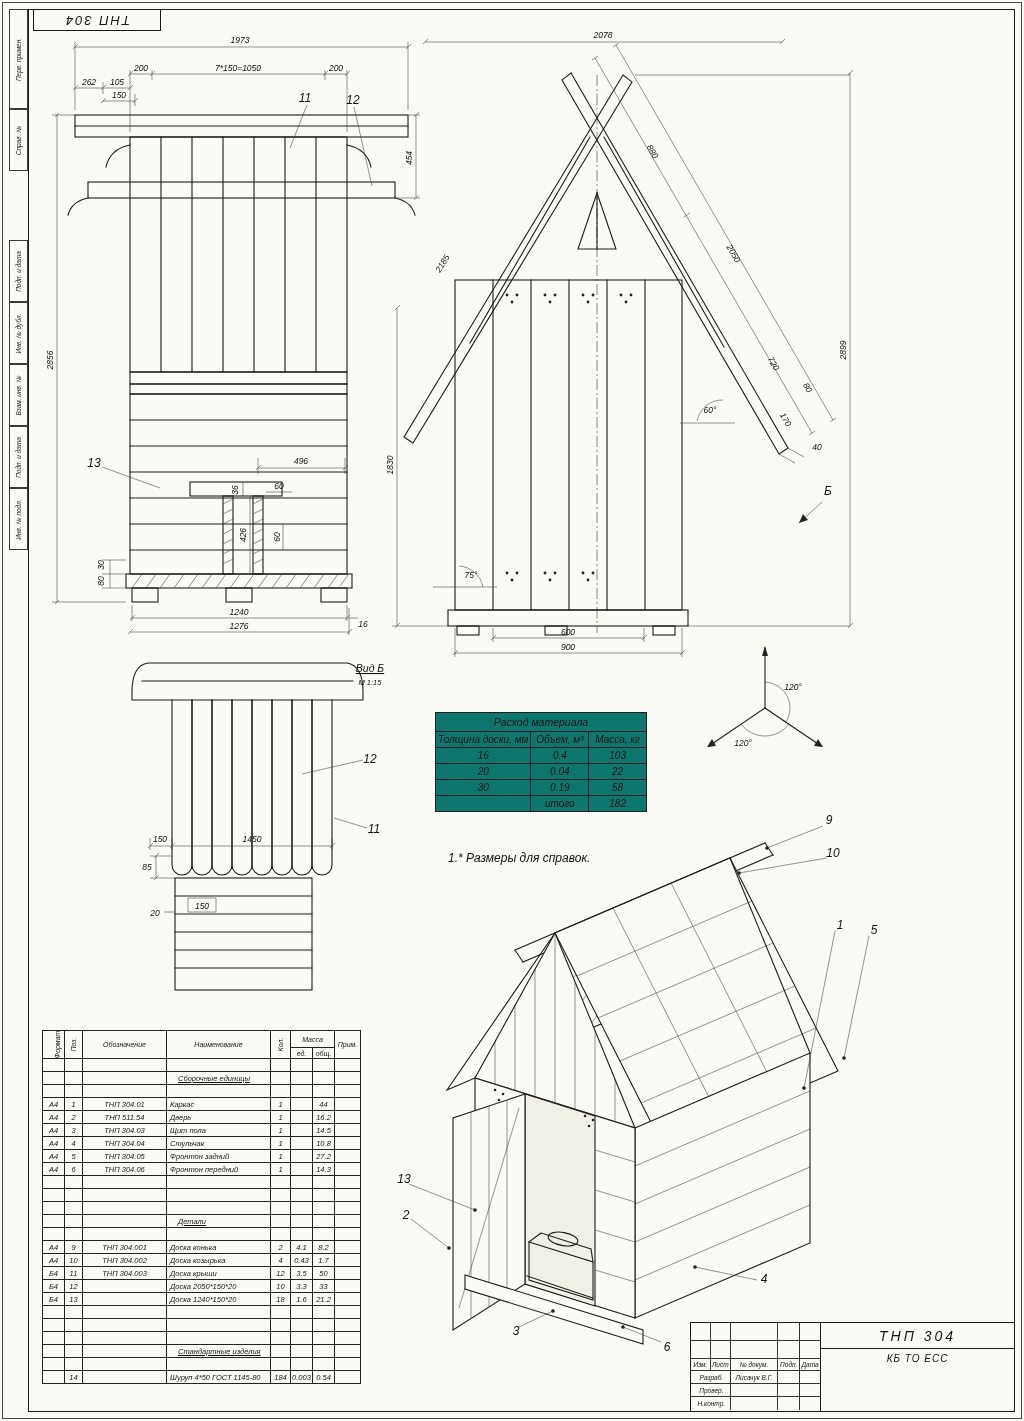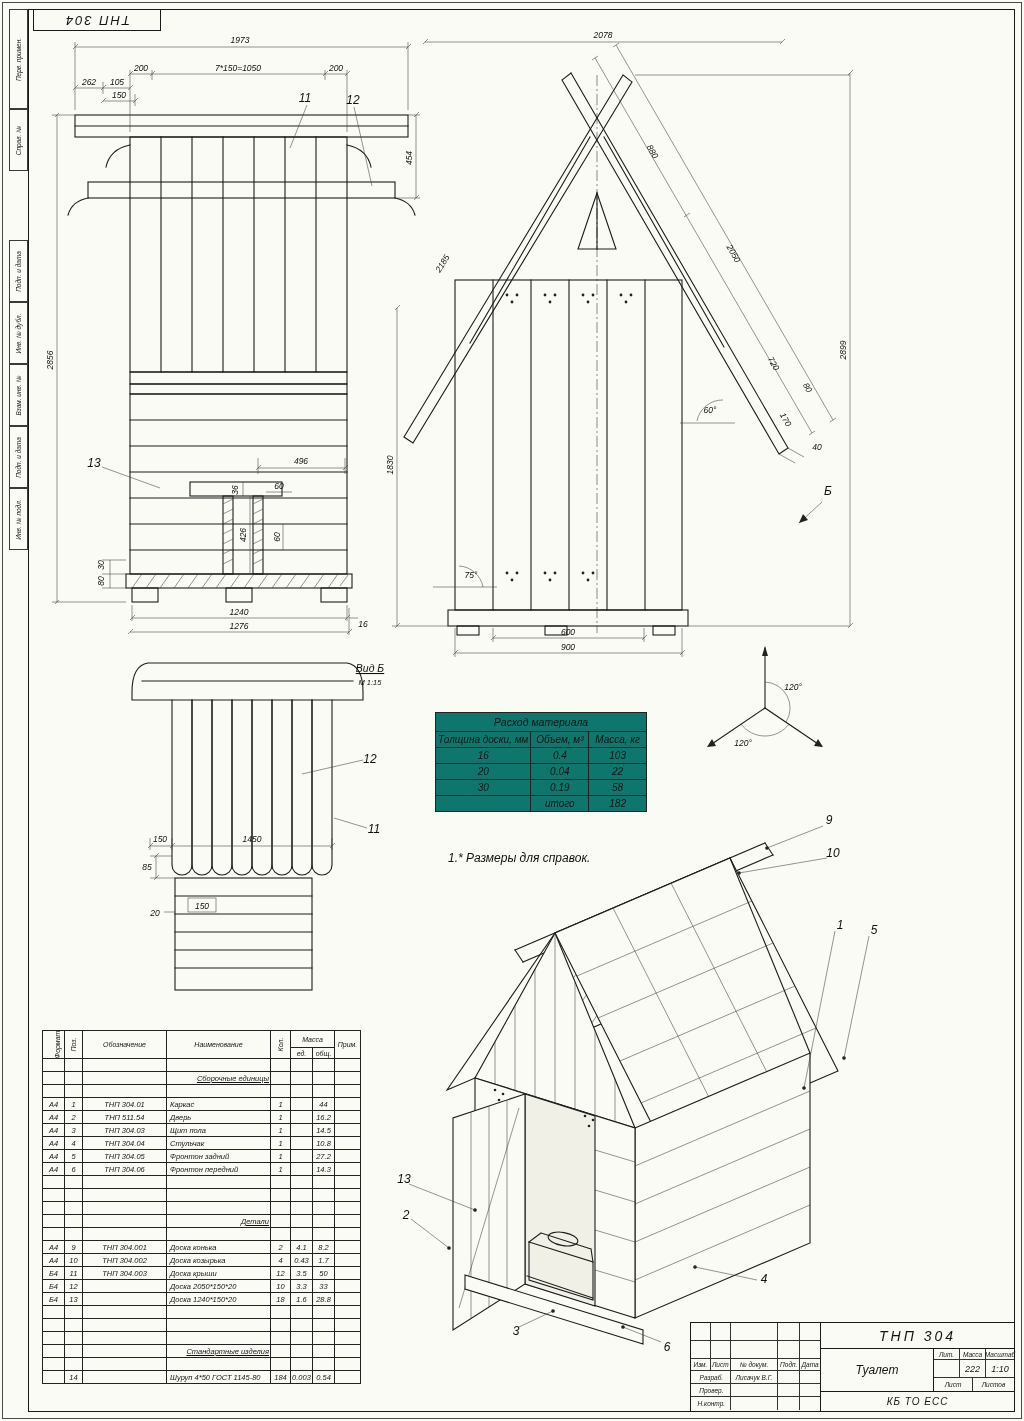--- a/index.html
+++ b/index.html
@@ -27,21 +27,21 @@
   .mtable td{border:1px solid #222;text-align:center;padding:1px 2px;font-size:10px;height:16px}
   .mtable td.title{font-size:10.5px;height:19px}
   .note{position:absolute;left:448px;top:851px;font-size:12px;font-style:italic;color:#111}
   .spec{position:absolute;left:42px;top:1030px;width:318px;border-collapse:collapse;table-layout:fixed;font-style:italic;background:#fbfbf5}
   .spec th,.spec td{border:1px solid #222;text-align:center;padding:0 1px;font-weight:normal;font-size:7.5px;overflow:hidden;white-space:nowrap;height:13px}
   .spec thead th{overflow:visible;font-size:7px}
   .spec thead tr:first-child th{height:17px}
   .spec thead tr:last-child th{height:11px}
   .vert{display:inline-block;transform:rotate(-90deg);white-space:nowrap;font-size:7px}
   .spec td.name{text-align:left;padding-left:3px}
-  .spec td.section{text-align:right;text-decoration:underline;padding-left:17px}
+  .spec td.section{text-align:left;text-decoration:underline;padding-left:11px}
   .tb{position:absolute;left:690px;top:1322px;width:325px;height:90px;border:1.7px solid #1a1a1a;font-style:italic;background:#fbfbf5}
   .tb-l{position:absolute;left:0;top:0;width:130px;height:100%;border-right:1.4px solid #1a1a1a}
   .tbr{display:flex;border-bottom:.8px solid #333}
   .tbr>div{border-right:.8px solid #333;overflow:hidden;font-size:6.5px;display:flex;align-items:center;justify-content:center;white-space:nowrap}
   .tbr>div:last-child{border-right:none}
   .c0{width:20px}.c1{width:20px}.c2{width:48px}.c3{width:22px}.c4{width:20px}.cr{width:40px;justify-content:flex-start;padding-left:2px}
   .tb-r{position:absolute;left:130px;top:0;right:0;height:100%}
   .tb-doc{height:26px;border-bottom:1.2px solid #1a1a1a;display:flex;align-items:center;justify-content:center;font-size:14px;letter-spacing:3px}
   .tb-mid{height:43px;border-bottom:1.2px solid #1a1a1a;display:flex}
   .tb-name{width:113px;border-right:1px solid #1a1a1a;display:flex;align-items:center;justify-content:center;font-size:12px}
@@ -620,21 +620,21 @@
           <td>33</td>
           <td></td>
         </tr>
         <tr>
           <td>Б4</td>
           <td>13</td>
           <td></td>
           <td class="name">Доска 1240*150*20</td>
           <td>18</td>
           <td>1.6</td>
-          <td>28.8</td>
+          <td>21.2</td>
           <td></td>
         </tr>
         <tr>
           <td></td>
           <td></td>
           <td></td>
           <td class="name"></td>
           <td></td>
           <td></td>
           <td></td>
@@ -730,35 +730,16 @@
       </div>
       <div class="tbr" style="height:13px;border-bottom:none">
         <div class="cr">Н.контр.</div>
         <div class="c2"></div>
         <div class="c3"></div>
           <div class="c4"></div>
       </div>
     </div>
     <div class="tb-r">
       <div class="tb-doc">ТНП 304</div>
-      <div class="tb-mid">
-        <div class="tb-name">Туалет</div>
-        <div class="tb-lms">
-          <div class="lms-h">
-            <span class="w26">Лит.</span>
-            <span class="w26">Масса</span>
-            <span class="w28">Масштаб</span>
-          </div>
-          <div class="lms-v">
-            <span class="w26"></span>
-            <span class="w26">222</span>
-            <span class="w28">1:10</span>
-          </div>
-          <div class="lms-s">
-            <span class="w39">Лист</span>
-            <span class="w41">Листов</span>
-          </div>
-        </div>
-      </div>
       <div class="tb-org">КБ ТО ЕСС</div>
     </div>
   </div>
 </div>
 
 </body></html>

